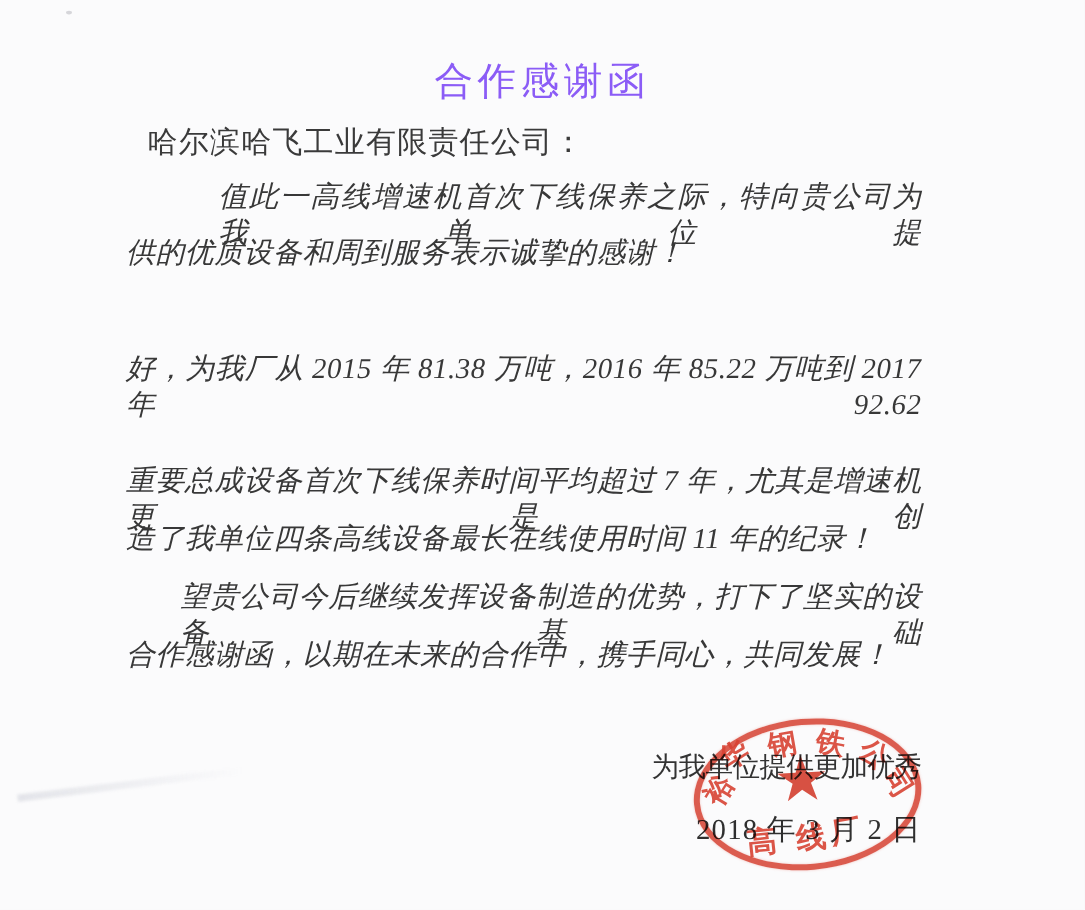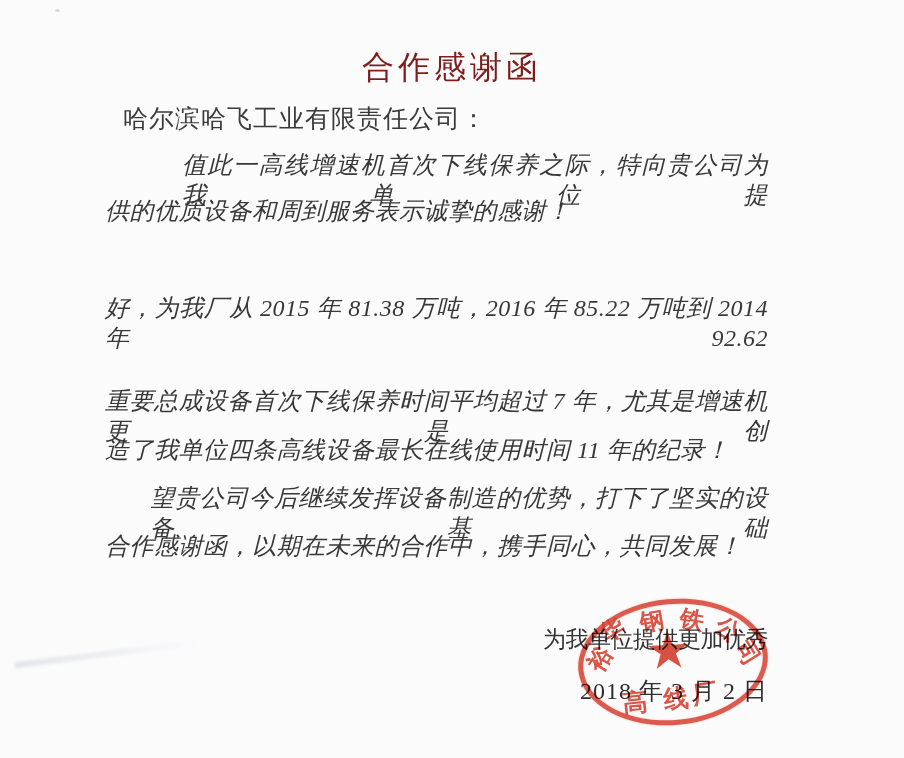--- a/index.html
+++ b/index.html
@@ -19,21 +19,21 @@
     background:linear-gradient(90deg,rgba(140,145,165,.22),rgba(150,155,175,.10) 55%,rgba(150,155,175,0) 95%);
     transform:rotate(-7deg);filter:blur(1.5px);
   }
   .speck{
     position:absolute;left:55px;top:9px;width:5px;height:3px;border-radius:50%;
     background:rgba(120,120,130,.28);filter:blur(.5px);
   }
   .title{
     position:absolute;left:0;top:46px;width:904px;
     text-align:center;font-size:32px;letter-spacing:4px;
-    color:#7f1d1d;font-weight:500;
+    color:#8b5cf6;font-weight:500;
   }
   .salutation{
     position:absolute;left:123px;top:102px;
     font-size:25px;color:#3a3a3a;letter-spacing:1px;
   }
   .bline{
     position:absolute;left:105px;width:663px;box-sizing:border-box;
     font-size:24px;color:#383838;line-height:30px;
     white-space:nowrap;letter-spacing:.5px;font-style:italic;
   }
@@ -94,21 +94,21 @@
 
   <div class="speck"></div>
   <div class="smudge"></div>
 
   <div class="title">合作感谢函</div>
 
   <div class="salutation">哈尔滨哈飞工业有限责任公司：</div>
 
   <div class="bline t0 ind3 just">值此一高线增速机首次下线保养之际，特向贵公司为我单位提</div>
   <div class="bline t1">供的优质设备和周到服务表示诚挚的感谢！</div>
-  <div class="bline t3 just">好，为我厂从 2015 年 81.38 万吨，2016 年 85.22 万吨到 2014 年 92.62</div>
+  <div class="bline t3 just">好，为我厂从 2015 年 81.38 万吨，2016 年 85.22 万吨到 2017 年 92.62</div>
   <div class="bline t5 just">重要总成设备首次下线保养时间平均超过 7 年，尤其是增速机更是创</div>
   <div class="bline t6">造了我单位四条高线设备最长在线使用时间 11 年的纪录！</div>
   <div class="bline t7 ind2 just">望贵公司今后继续发挥设备制造的优势，打下了坚实的设备基础</div>
   <div class="bline t8">合作感谢函，以期在未来的合作中，携手同心，共同发展！</div>
 
   <div class="signature">为我单位提供更加优秀</div>
   <div class="dateline">2018 年 3 月 2 日</div>
 
   <div class="seal">
     <div class="seal-ring"></div>

